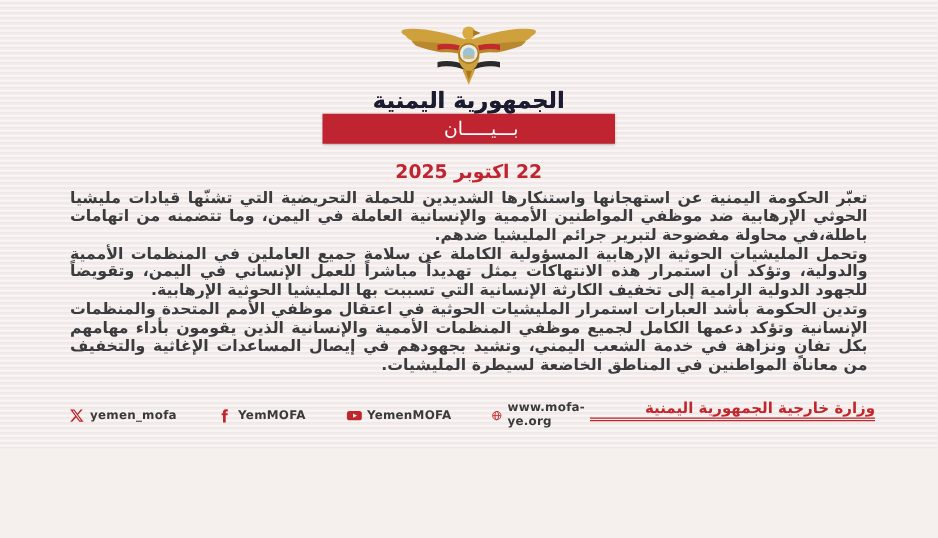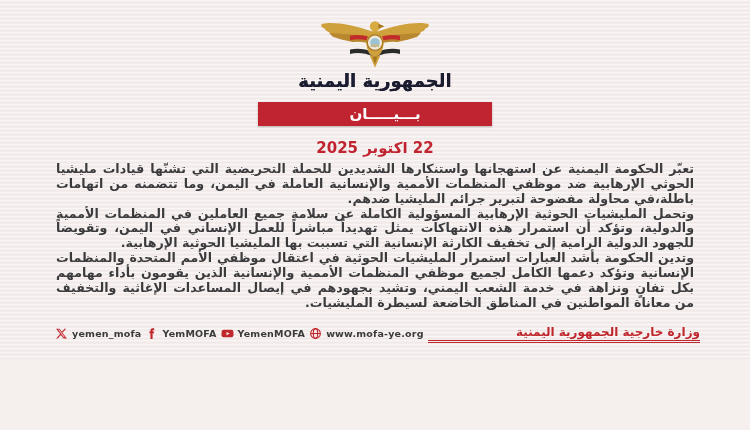--- a/index.html
+++ b/index.html
@@ -27,26 +27,26 @@
     direction:rtl;
     color:#1c1c30;
     text-align:center;
     font-weight:bold;
     text-shadow:0 0 0.4px #1c1c30;
   }
   .calli-1{ font-size:18px; margin-top:2px; letter-spacing:1px;}
   .calli-2{ font-size:14px; margin-top:1px; letter-spacing:0.5px;}
   
   .banner{
-    margin-top:11px;
+    margin-top:0;
     width:234px; height:24px;
     background:#bf2430;
     color:#ffffff;
     display:flex; align-items:center; justify-content:center;
-    font-size:15px; font-weight:bold;
+    font-size:15px; font-weight:normal;
     direction:rtl;
     box-shadow:0 1px 2px rgba(0,0,0,0.25);
     padding-left:20px;
   }
   .date-line{
     margin-top:13px;
     color:#bf2430;
     font-weight:bold;
     font-size:15px;
     direction:rtl;
@@ -78,21 +78,21 @@
     direction:rtl;
     color:#c0272d;
     font-weight:bold;
     font-size:12px;
     text-align:right;
     width:272px;
     padding-bottom:1px;
     border-bottom:3px double #c0272d;
   }
   .socials{
-    display:flex; align-items:center; gap:4px; margin-top:2px;
+    display:flex; align-items:center; gap:32px; margin-top:2px;
   }
   .social-item{ display:flex; align-items:center; gap:4px; cursor:pointer; }
   .social-item .handle{
     font-size:9.5px; font-weight:bold; color:#3a3a3a; letter-spacing:0.2px;
   }
   .sicon{ width:13px; height:13px; display:inline-flex; }
   .sicon svg{ width:100%; height:100%; }
 </style>
 </head>
 <body>
@@ -130,21 +130,21 @@
     </svg>
   </div>
 
   <div class="calli calli-1">الجمهورية اليمنية</div>
 
   <div class="banner">بـــيـــــان</div>
 
   <div class="date-line">22 اكتوبر 2025</div>
 
   <div class="body-text">
-    <p>تعبّر الحكومة اليمنية عن استهجانها واستنكارها الشديدين للحملة التحريضية التي تشنّها قيادات مليشيا الحوثي الإرهابية ضد موظفي المنظمات الأممية والإنسانية العاملة في اليمن، وما تتضمنه من اتهامات باطلة،في محاولة مفضوحة لتبرير جرائم المليشيا ضدهم.</p>
+    <p>تعبّر الحكومة اليمنية عن استهجانها واستنكارها الشديدين للحملة التحريضية التي تشنّها قيادات مليشيا الحوثي الإرهابية ضد موظفي المواطنين الأممية والإنسانية العاملة في اليمن، وما تتضمنه من اتهامات باطلة،في محاولة مفضوحة لتبرير جرائم المليشيا ضدهم.</p>
     <p>وتحمل المليشيات الحوثية الإرهابية المسؤولية الكاملة عن سلامة جميع العاملين في المنظمات الأممية والدولية، وتؤكد أن استمرار هذه الانتهاكات يمثل تهديداً مباشراً للعمل الإنساني في اليمن، وتقويضاً للجهود الدولية الرامية إلى تخفيف الكارثة الإنسانية التي تسببت بها المليشيا الحوثية الإرهابية.</p>
     <p>وتدين الحكومة بأشد العبارات استمرار المليشيات الحوثية في اعتقال موظفي الأمم المتحدة والمنظمات الإنسانية وتؤكد دعمها الكامل لجميع موظفي المنظمات الأممية والإنسانية الذين يقومون بأداء مهامهم بكل تفانٍ ونزاهة في خدمة الشعب اليمني، وتشيد بجهودهم في إيصال المساعدات الإغاثية والتخفيف من معاناة المواطنين في المناطق الخاضعة لسيطرة المليشيات.</p>
   </div>
 
   <div class="footer">
 
     <div class="ministry-sig">وزارة خارجية الجمهورية اليمنية</div>
 
     <div class="socials">
 

